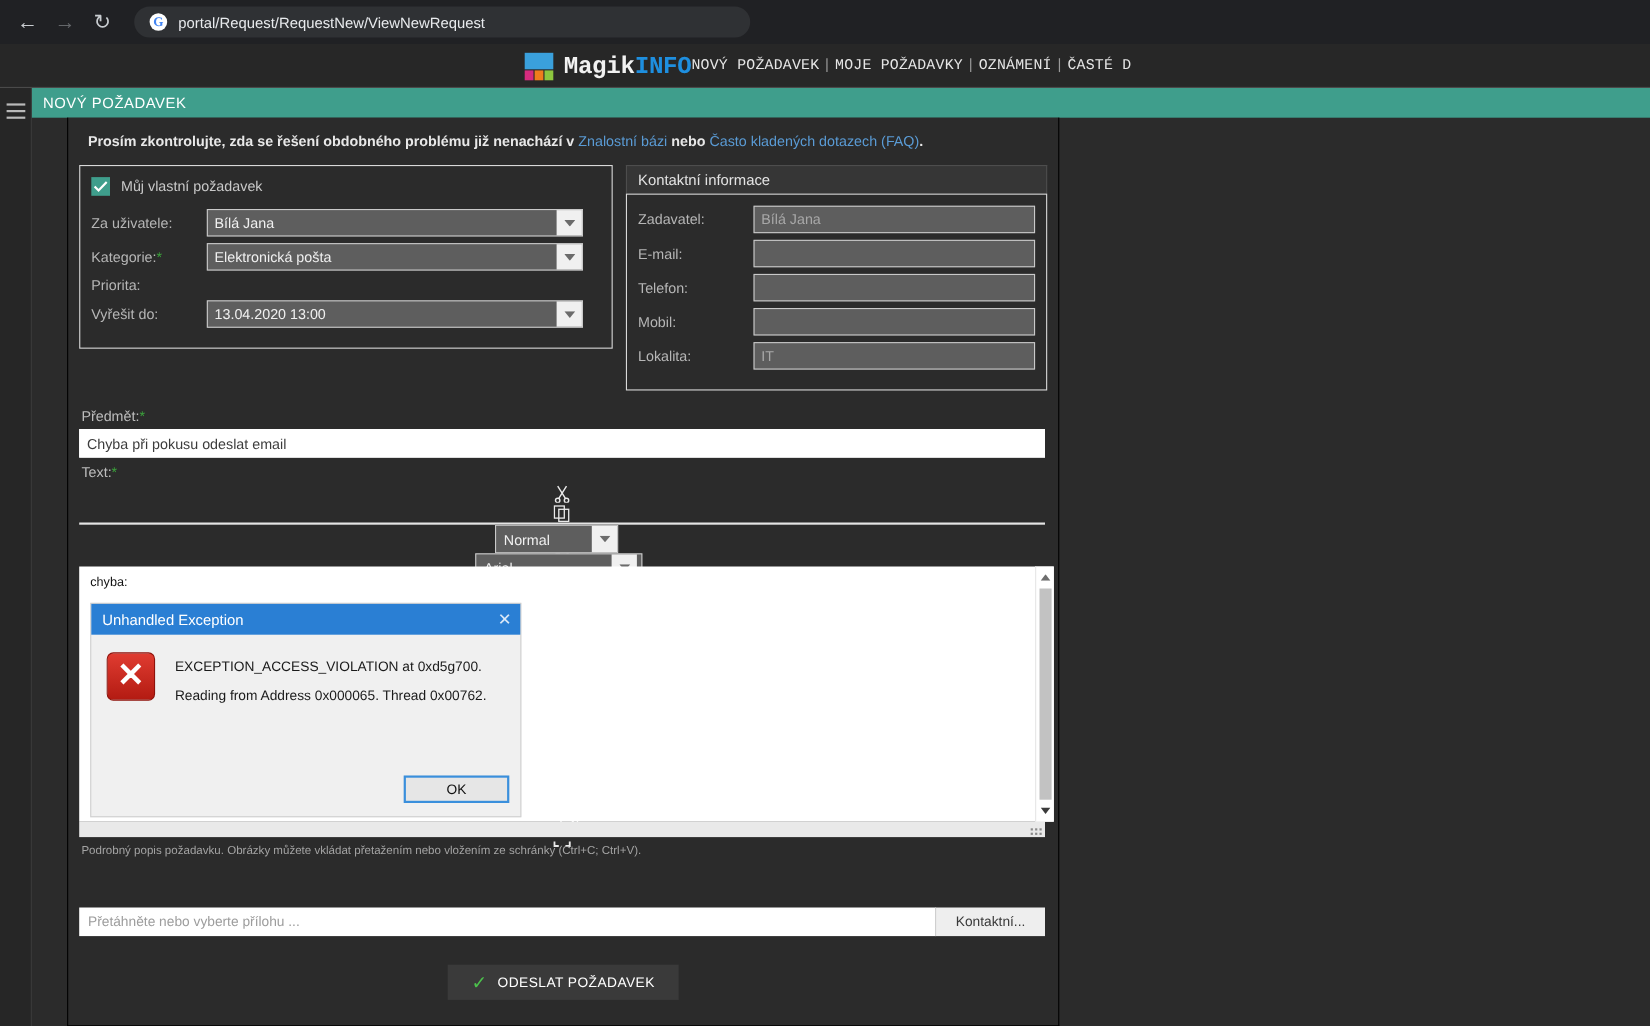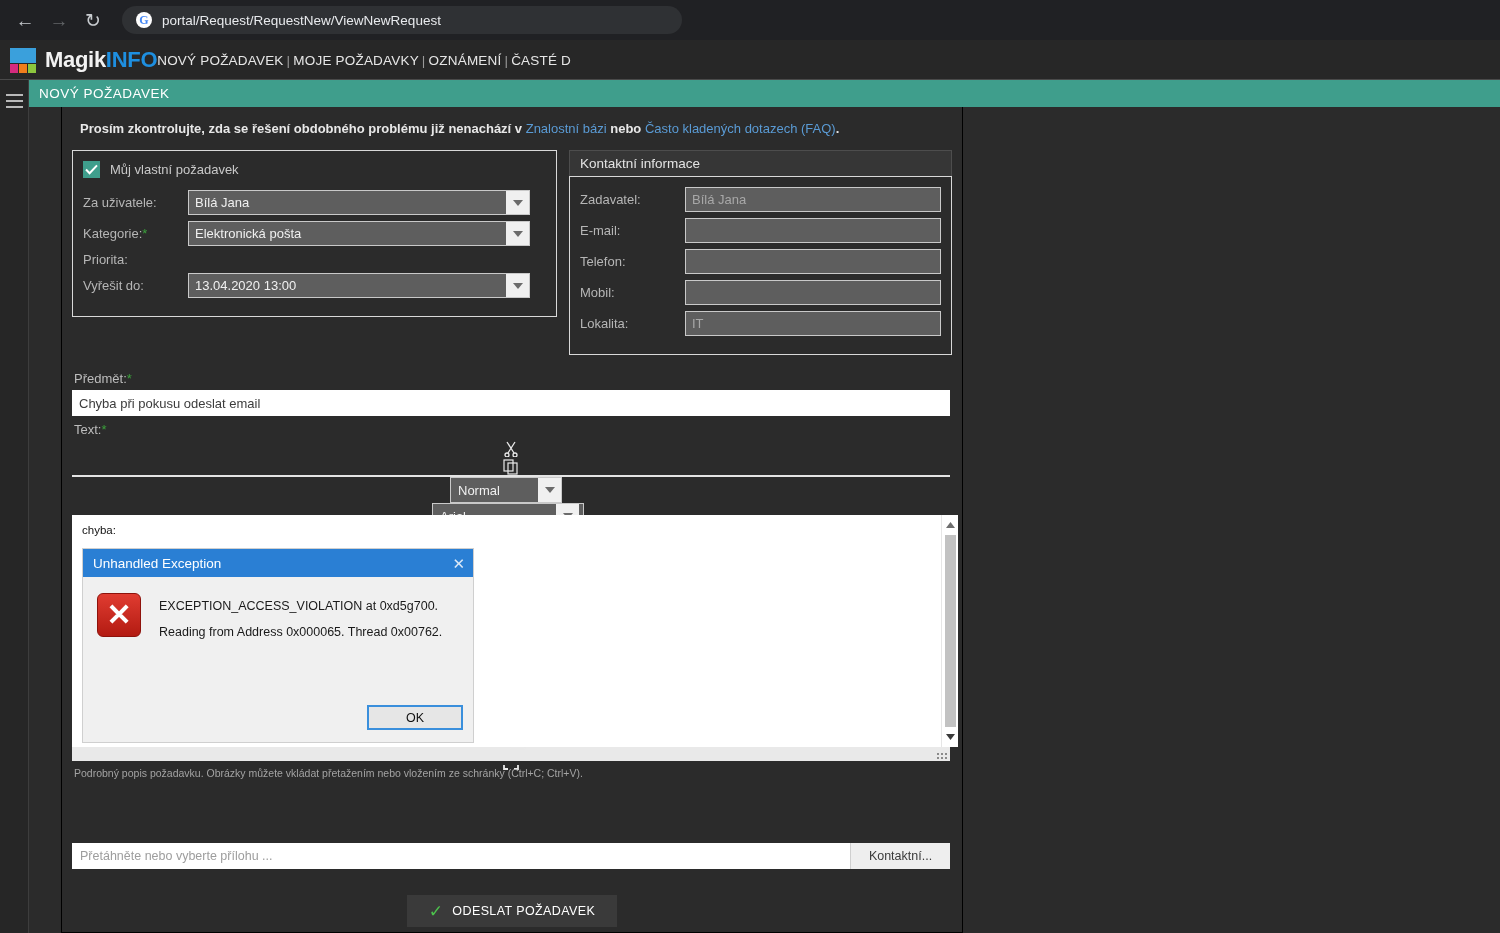--- a/index.html
+++ b/index.html
@@ -32,22 +32,22 @@
     background: #fff; margin-right: 10px; flex: none;
     display: flex; align-items: center; justify-content: center;
     font-size: 12px; font-weight: bold; color: #4285f4;
     font-family: "Liberation Serif", serif;
   }
   .url-text { color: #e8eaed; font-size: 13.5px; white-space: nowrap; }
 
   
   .app-header {
     height: 40px; background: #272727;
-    display: flex; align-items: center; justify-content: flex-start;
-    padding: 0 4px 0 10px; position: relative;
+    display: flex; align-items: center; justify-content: center;
+    padding: 0 4px 0 10px; position: relative; font-family: Liberation Mono, monospace;
   }
   .app-header::after {
     content: ""; position: absolute; left: 0; right: 0; bottom: 0;
     height: 1px; background: #4a4a4a;
   }
   .logo-wrap { display: flex; align-items: center; }
   .logo-mark {
     width: 26px; height: 24px; margin-right: 9px;
     display: grid;
     grid-template-columns: 1fr 1fr 1fr;
@@ -232,21 +232,21 @@
   .resize-strip {
     width: 878px; height: 14px; background: #e9e9e9;
     display: flex; justify-content: flex-end; align-items: flex-end;
     padding: 0 3px 2px 0;
   }
   .grip { display: grid; grid-template-columns: 2px 2px 2px; gap: 2px; }
   .grip i { width: 2px; height: 2px; background: #8a8a8a; display: block; }
 
   .hint { font-size: 10.5px; color: #a3a3a3; margin: 6px 0 0 2px; }
 
-  .attach-row { display: flex; width: 878px; margin-top: 64px; }
+  .attach-row { display: flex; width: 878px; margin-top: 46px; }
   .attach-inp {
     flex: 1; height: 26px; background: #fff; color: #9d9d9d;
     font-size: 12.5px; display: flex; align-items: center; padding: 0 8px;
   }
   .attach-btn {
     width: 100px; height: 26px; background: #eeeeee; color: #3a3a3a;
     font-size: 12.5px; display: flex; align-items: center; justify-content: center;
     border-left: 1px solid #cfcfcf;
   }
 

